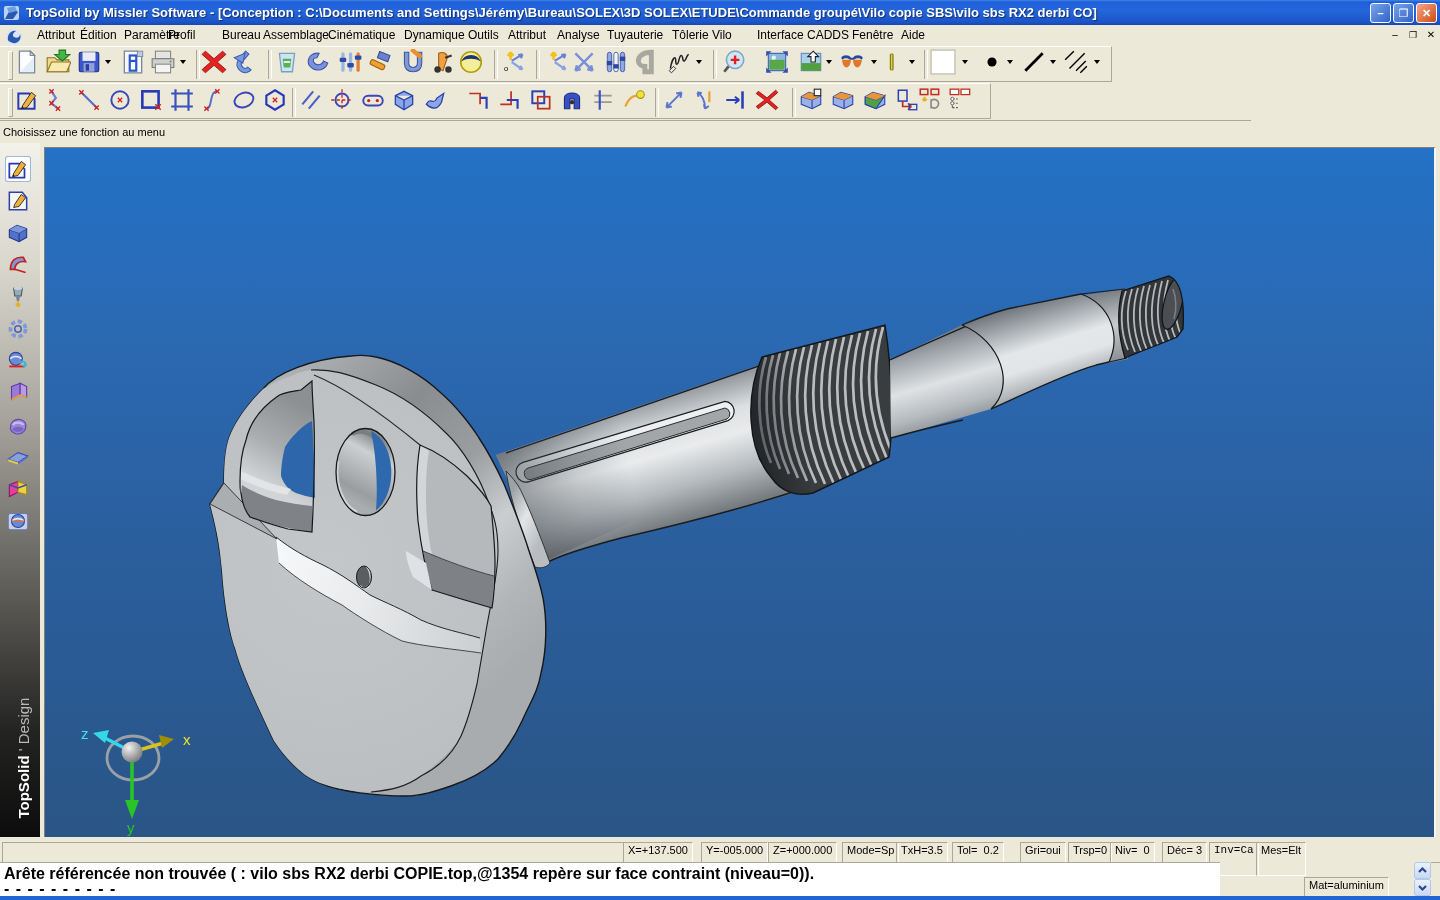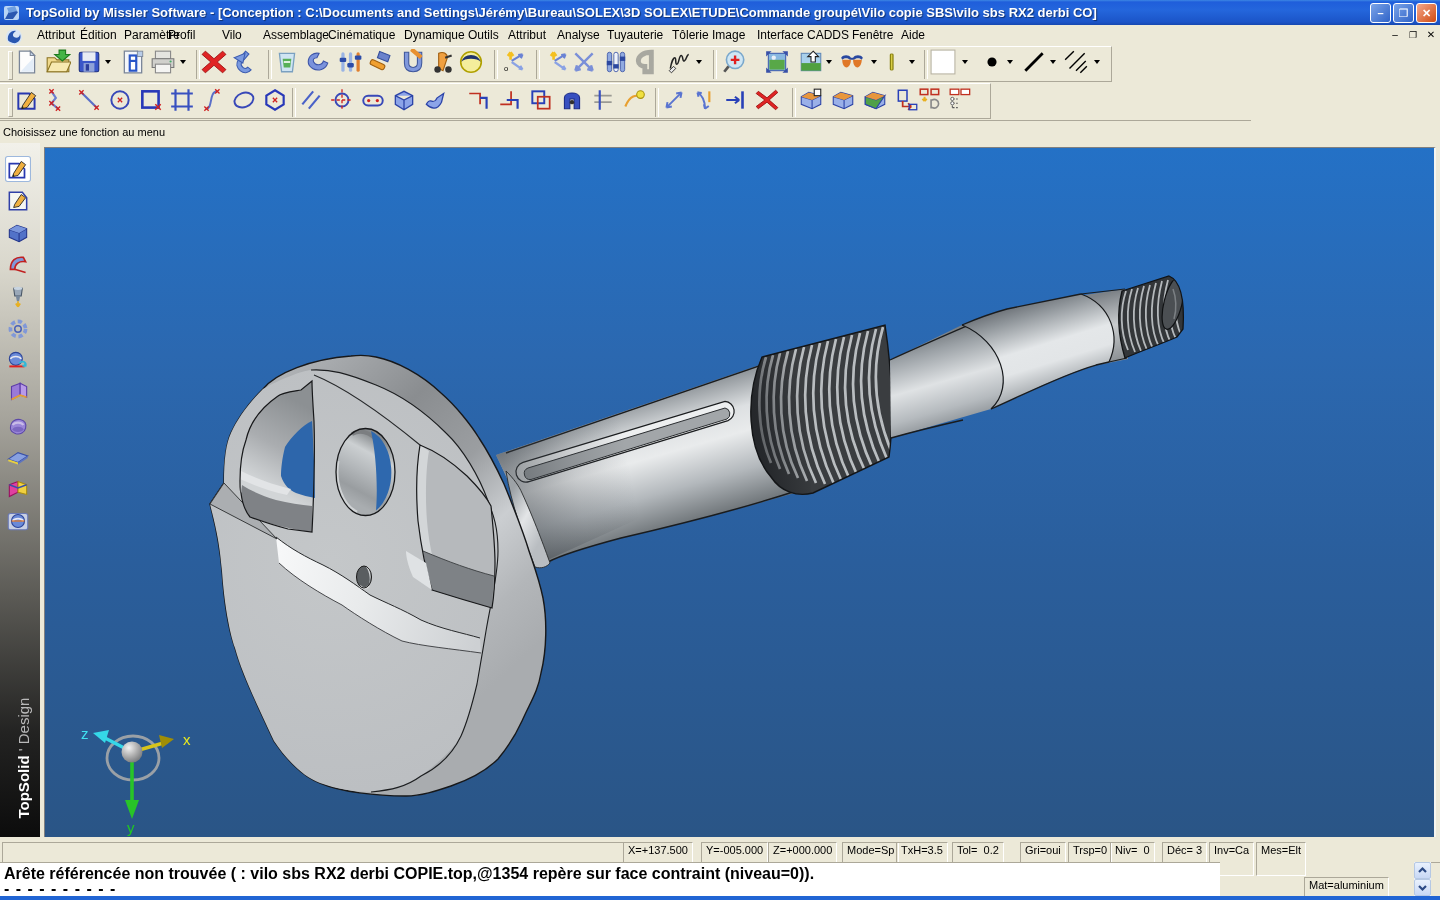--- a/index.html
+++ b/index.html
@@ -51,30 +51,30 @@
 <div id="titletext" class="abs">TopSolid by Missler Software - [Conception : C:\Documents and Settings\Jérémy\Bureau\SOLEX\3D SOLEX\ETUDE\Commande groupé\Vilo copie SBS\vilo sbs RX2 derbi CO]</div>
 <div class="winbtn abs" style="left:1370px;background:linear-gradient(135deg,#7ba4e8,#2f63c8);"><b>–</b></div>
 <div class="winbtn abs" style="left:1393px;background:linear-gradient(135deg,#7ba4e8,#2f63c8);">❐</div>
 <div class="winbtn abs" style="left:1416px;background:linear-gradient(135deg,#f5a88c,#cf4a10);"><b>✕</b></div>
 
 <div id="menubar" class="abs">
 <span class="mi" style="left:37px">Attribut</span>
 <span class="mi" style="left:80px">Édition</span>
 <span class="mi" style="left:124px">Paramètre</span>
 <span class="mi" style="left:168px">Profil</span>
-<span class="mi" style="left:222px">Vilo</span>
+<span class="mi" style="left:222px">Bureau</span>
 <span class="mi" style="left:263px">Assemblage</span>
 <span class="mi" style="left:328px">Cinématique</span>
 <span class="mi" style="left:404px">Dynamique</span>
 <span class="mi" style="left:468px">Outils</span>
 <span class="mi" style="left:508px">Attribut</span>
 <span class="mi" style="left:557px">Analyse</span>
 <span class="mi" style="left:607px">Tuyauterie</span>
 <span class="mi" style="left:672px">Tôlerie</span>
-<span class="mi" style="left:712px">Image</span>
+<span class="mi" style="left:712px">Vilo</span>
 <span class="mi" style="left:757px">Interface CADDS</span>
 <span class="mi" style="left:852px">Fenêtre</span>
 <span class="mi" style="left:901px">Aide</span>
 </div>
 <svg class="abs" style="left:5px;top:27.5px" width="18" height="18" viewBox="0 0 18 18">
     <circle cx="9" cy="9" r="8" fill="#d9e6f5"></circle>
     <path d="M3 12 C2 7 6 2 11 3 C8 5 7 7 9 9 C12 11 15 9 15 6 C17 11 13 16 8 15 C5 14 3 13 3 12Z" fill="#2a57b0"></path>
   </svg>
 
 <div class="abs" style="left:1388px;top:29px;width:14px;height:13px;font-size:10px;text-align:center;line-height:11px;">–</div>
@@ -693,21 +693,21 @@
 <span class="sfield" style="left:623px;">X=+137.500</span>
 <span class="sfield" style="left:701px;">Y=-005.000</span>
 <span class="sfield" style="left:768px;">Z=+000.000</span>
 <span class="sfield" style="left:842px;">Mode=Sp</span>
 <span class="sfield" style="left:896px;">TxH=3.5</span>
 <span class="sfield" style="left:952px;">Tol=&nbsp;&nbsp;0.2</span>
 <span class="sfield" style="left:1020px;">Gri=oui</span>
 <span class="sfield" style="left:1068px;">Trsp=0</span>
 <span class="sfield" style="left:1110px;">Niv=&nbsp;&nbsp;0</span>
 <span class="sfield" style="left:1162px;">Déc=&nbsp;3</span>
-<span class="sfield" style="left:1209px;">Inv=Ca</span>
+<span class="sfield" style="left:1209px;font-family:Liberation Mono, monospace;">Inv=Ca</span>
 <span class="sfield" style="left:1256px;">Mes=Elt</span>
 <span class="sfield" style="left:1304px;margin-top:35px;">Mat=aluminium</span>
 </div>
 
 <div id="msgarea" class="abs">
 <div class="l1">Arête référencée non trouvée ( : vilo sbs RX2 derbi COPIE.top,@1354 repère sur face contraint (niveau=0)).</div>
 <div class="l2">- - - - - - - - - -</div>
 </div>
 <div id="scroll" class="abs">
 <div class="sbtn" style="top:0"><svg width="15" height="15" viewBox="0 0 15 15">

